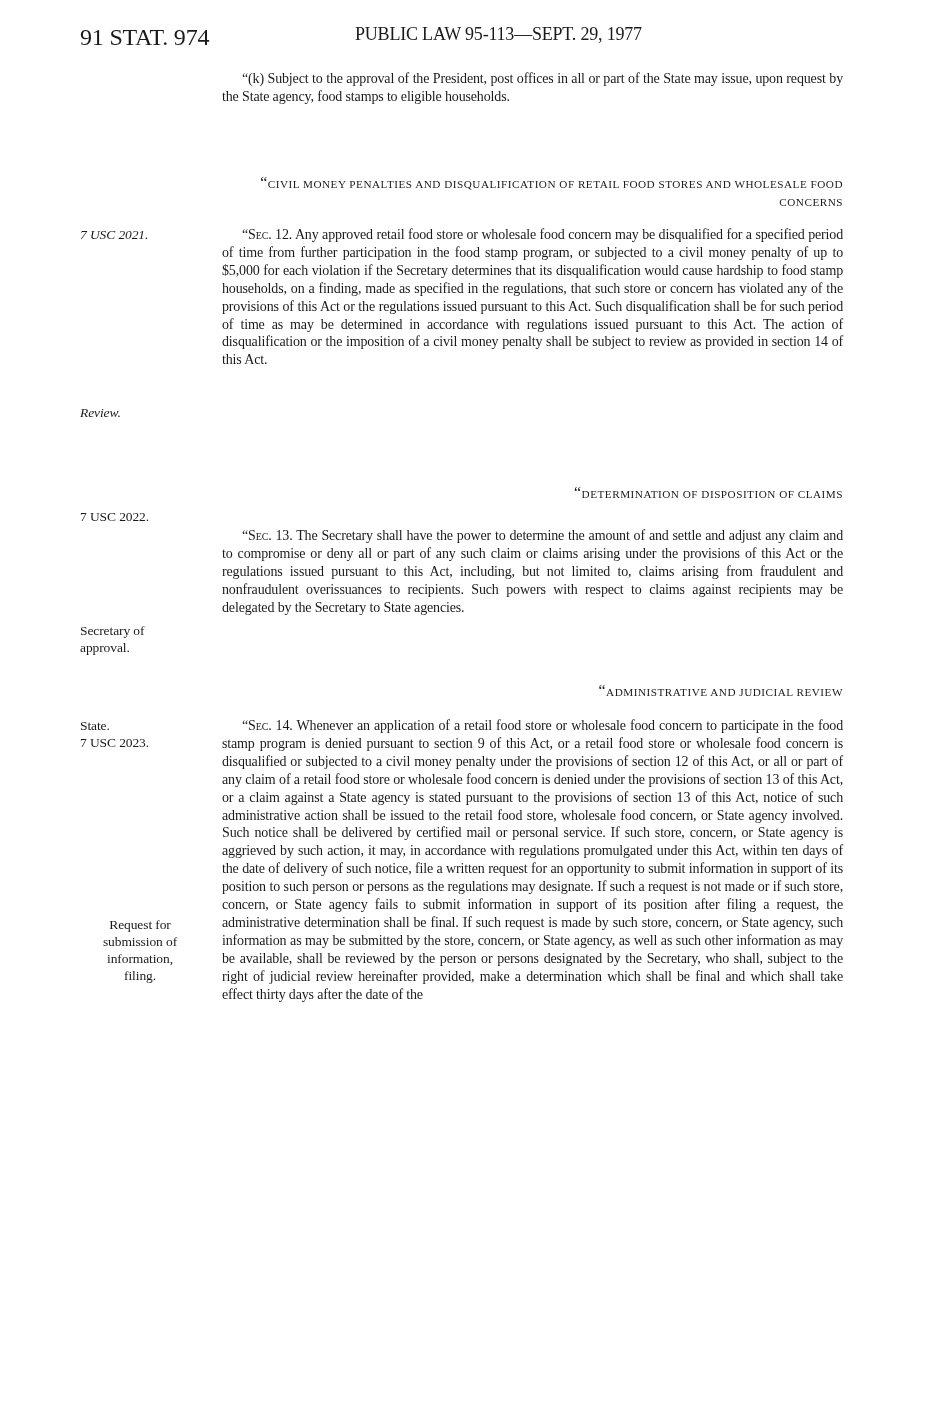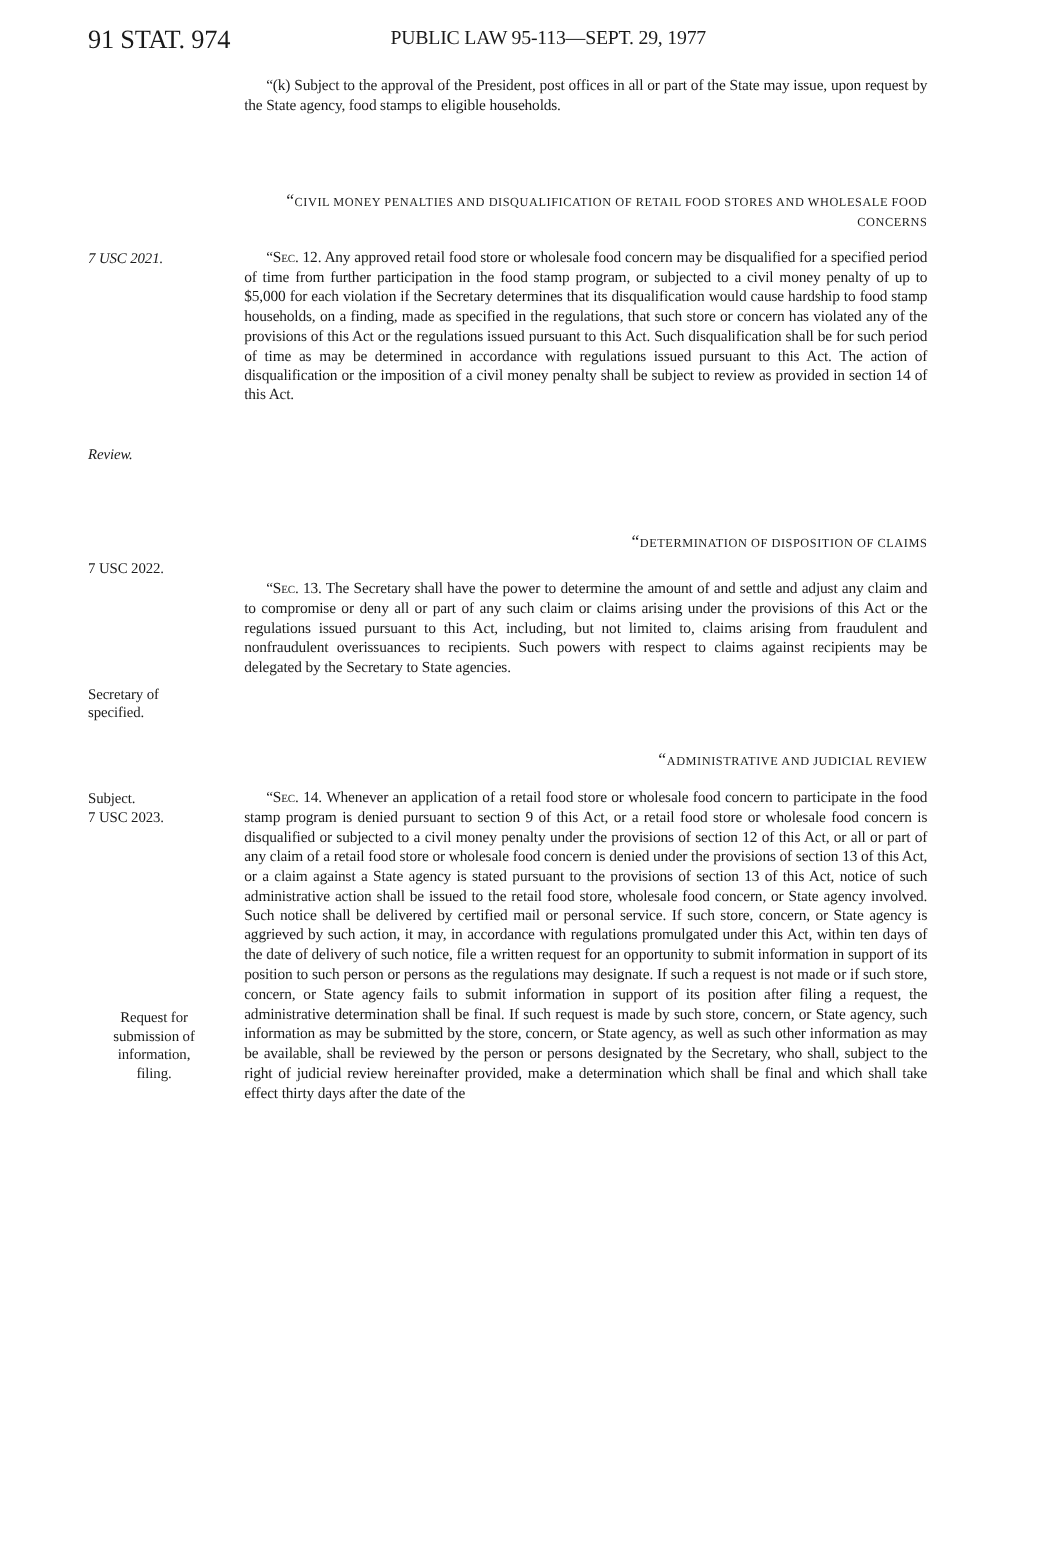--- a/index.html
+++ b/index.html
@@ -70,22 +70,22 @@
 
 <div class="body-col" style="top:717px;">
   <p class="para indent"><span class="sc">“Sec. 14.</span><span> Whenever an application of a retail food store or wholesale food concern to participate in the food stamp program is denied pursuant to section 9 of this Act, or a retail food store or wholesale food concern is disqualified or subjected to a civil money penalty under the provisions of section 12 of this Act, or all or part of any claim of a retail food store or wholesale food concern is denied under the provisions of section 13 of this Act, or a claim against a State agency is stated pursuant to the provisions of section 13 of this Act, notice of such administrative action shall be issued to the retail food store, wholesale food concern, or State agency involved. Such notice shall be delivered by certified mail or personal service. If such store, concern, or State agency is aggrieved by such action, it may, in accordance with regulations promulgated under this Act, within ten days of the date of delivery of such notice, file a written request for an opportunity to submit information in support of its position to such person or persons as the regulations may designate. If such a request is not made or if such store, concern, or State agency fails to submit information in support of its position after filing a request, the administrative determination shall be final. If such request is made by such store, concern, or State agency, such information as may be submitted by the store, concern, or State agency, as well as such other information as may be available, shall be reviewed by the person or persons designated by the Secretary, who shall, subject to the right of judicial review hereinafter provided, make a determination which shall be final and which shall take effect thirty days after the date of the</span></p>
 </div>
 
 <div class="margin-note" style="top:226px;font-style:italic;">7 USC 2021.</div>
 <div class="margin-note" style="top:404px;font-style:italic;">Review.</div>
 <div class="margin-note" style="top:508px;">7 USC 2022.</div>
 <div class="margin-note" style="top:622px;">
   <div>Secretary of</div>
-  <div>specified.</div>
+  <div>approval.</div>
 </div>
-<div class="margin-note" style="top:717px;">Subject.</div>
+<div class="margin-note" style="top:717px;">State.</div>
 <div class="margin-note" style="top:734px;">7 USC 2023.</div>
 <div class="margin-note" style="top:916px;text-align:center;">
   <div>Request for</div>
   <div>submission of</div>
   <div>information,</div>
   <div>filing.</div>
 </div>
 
 </body></html>

